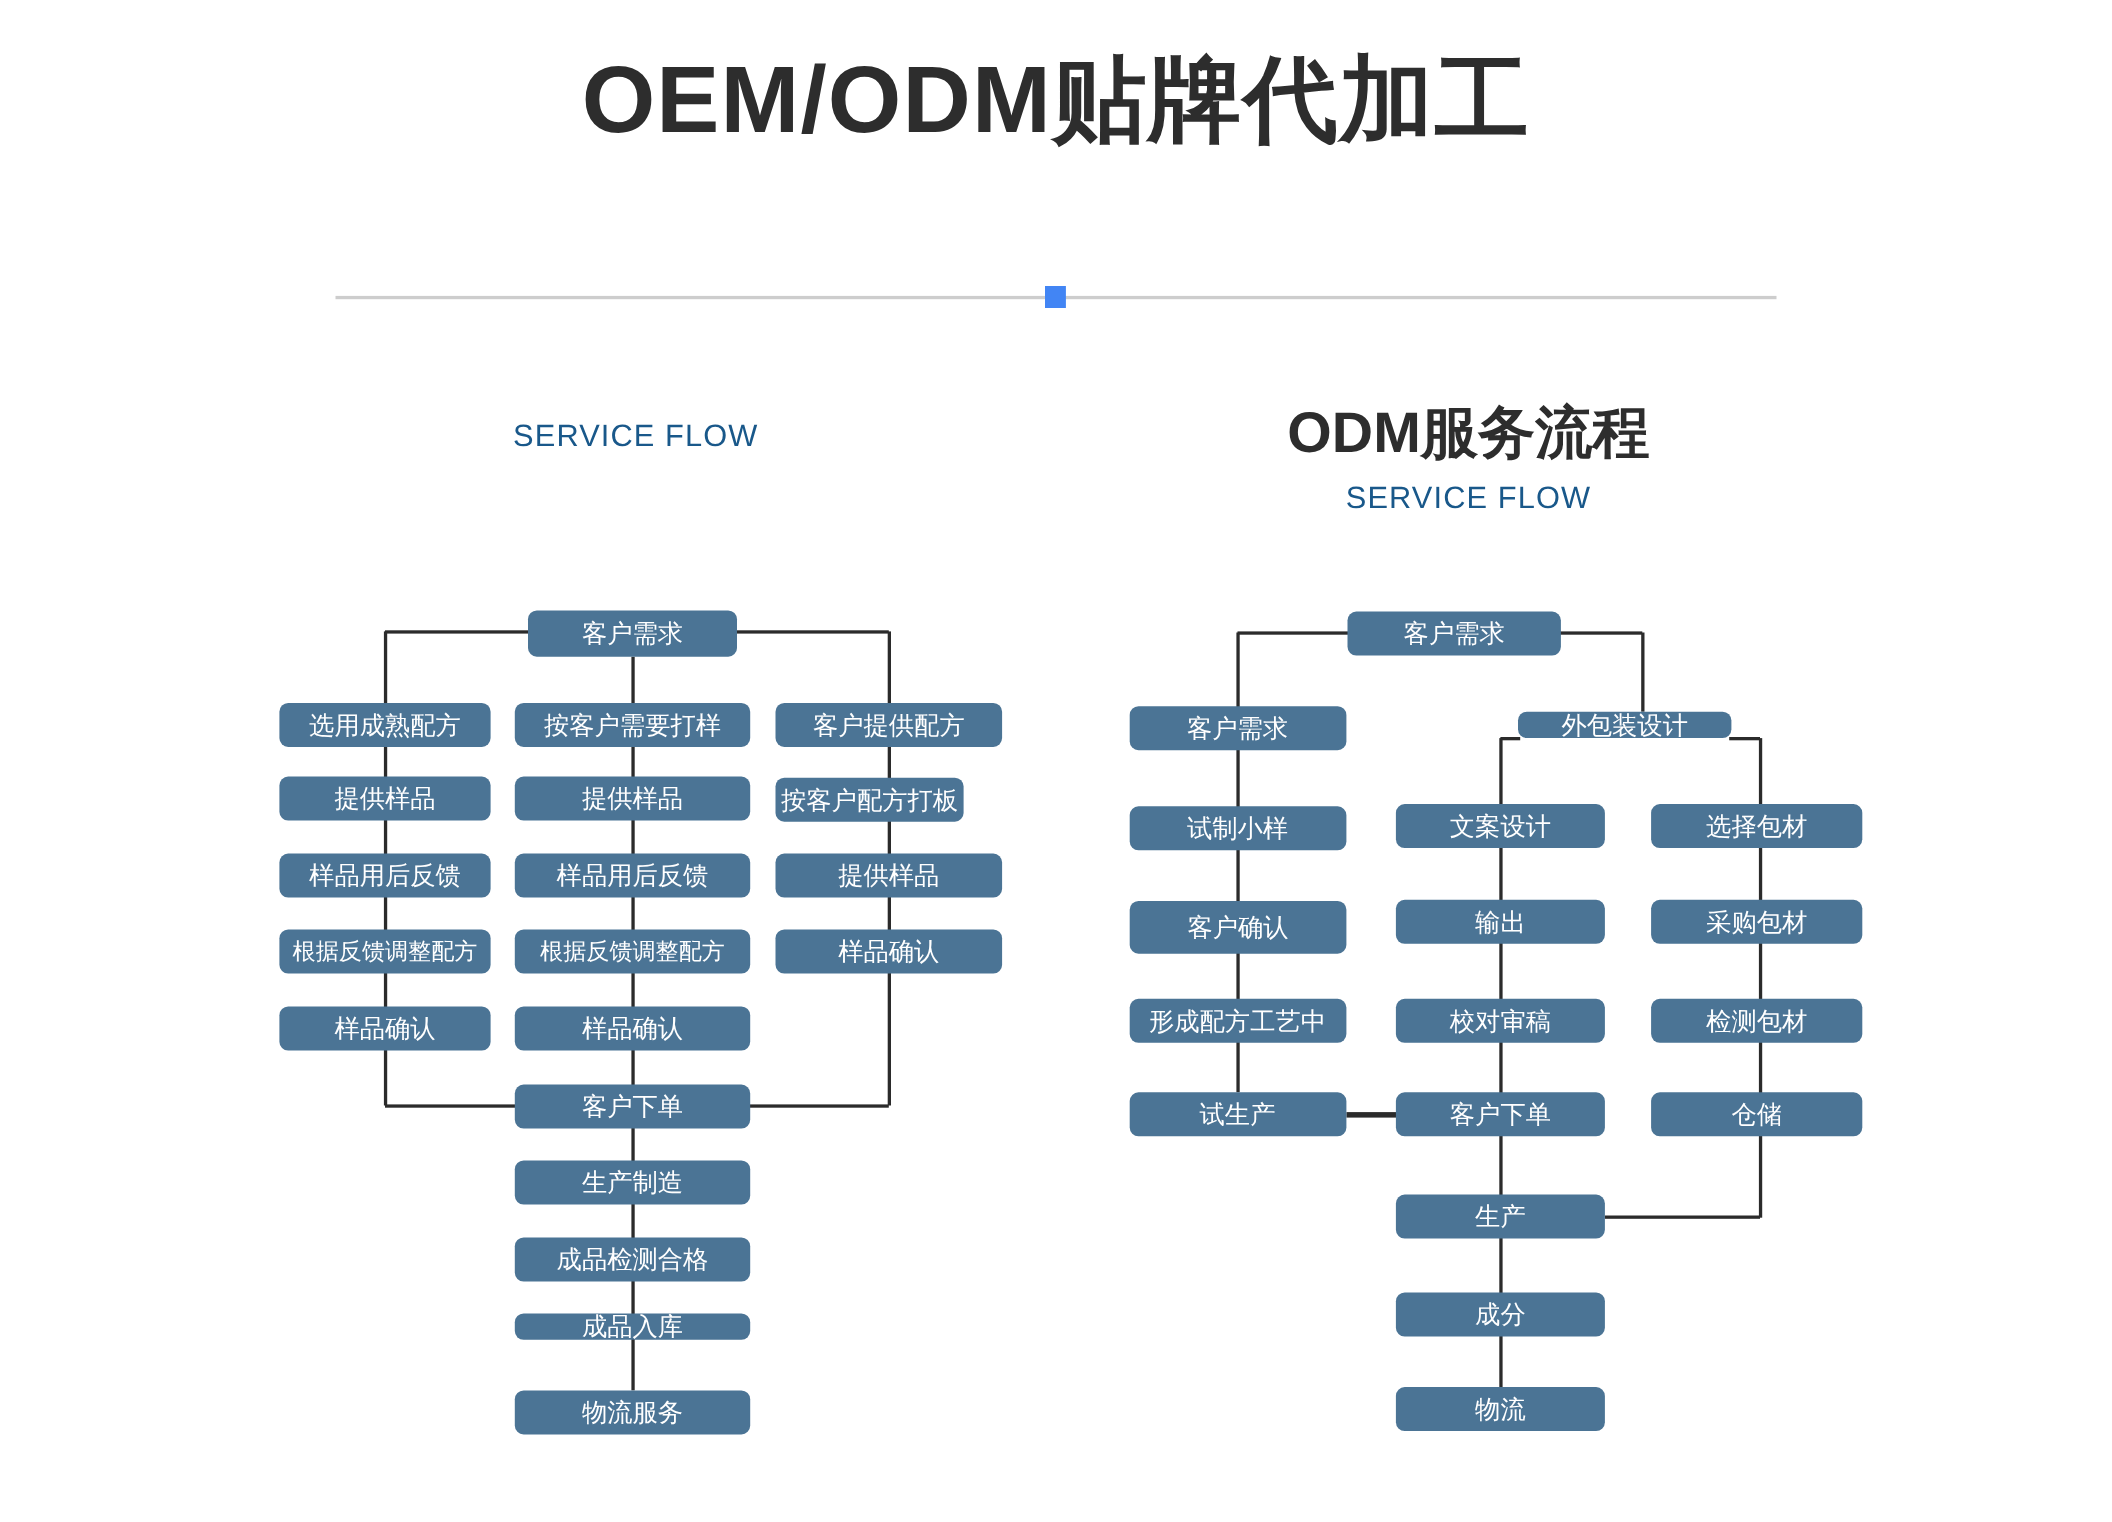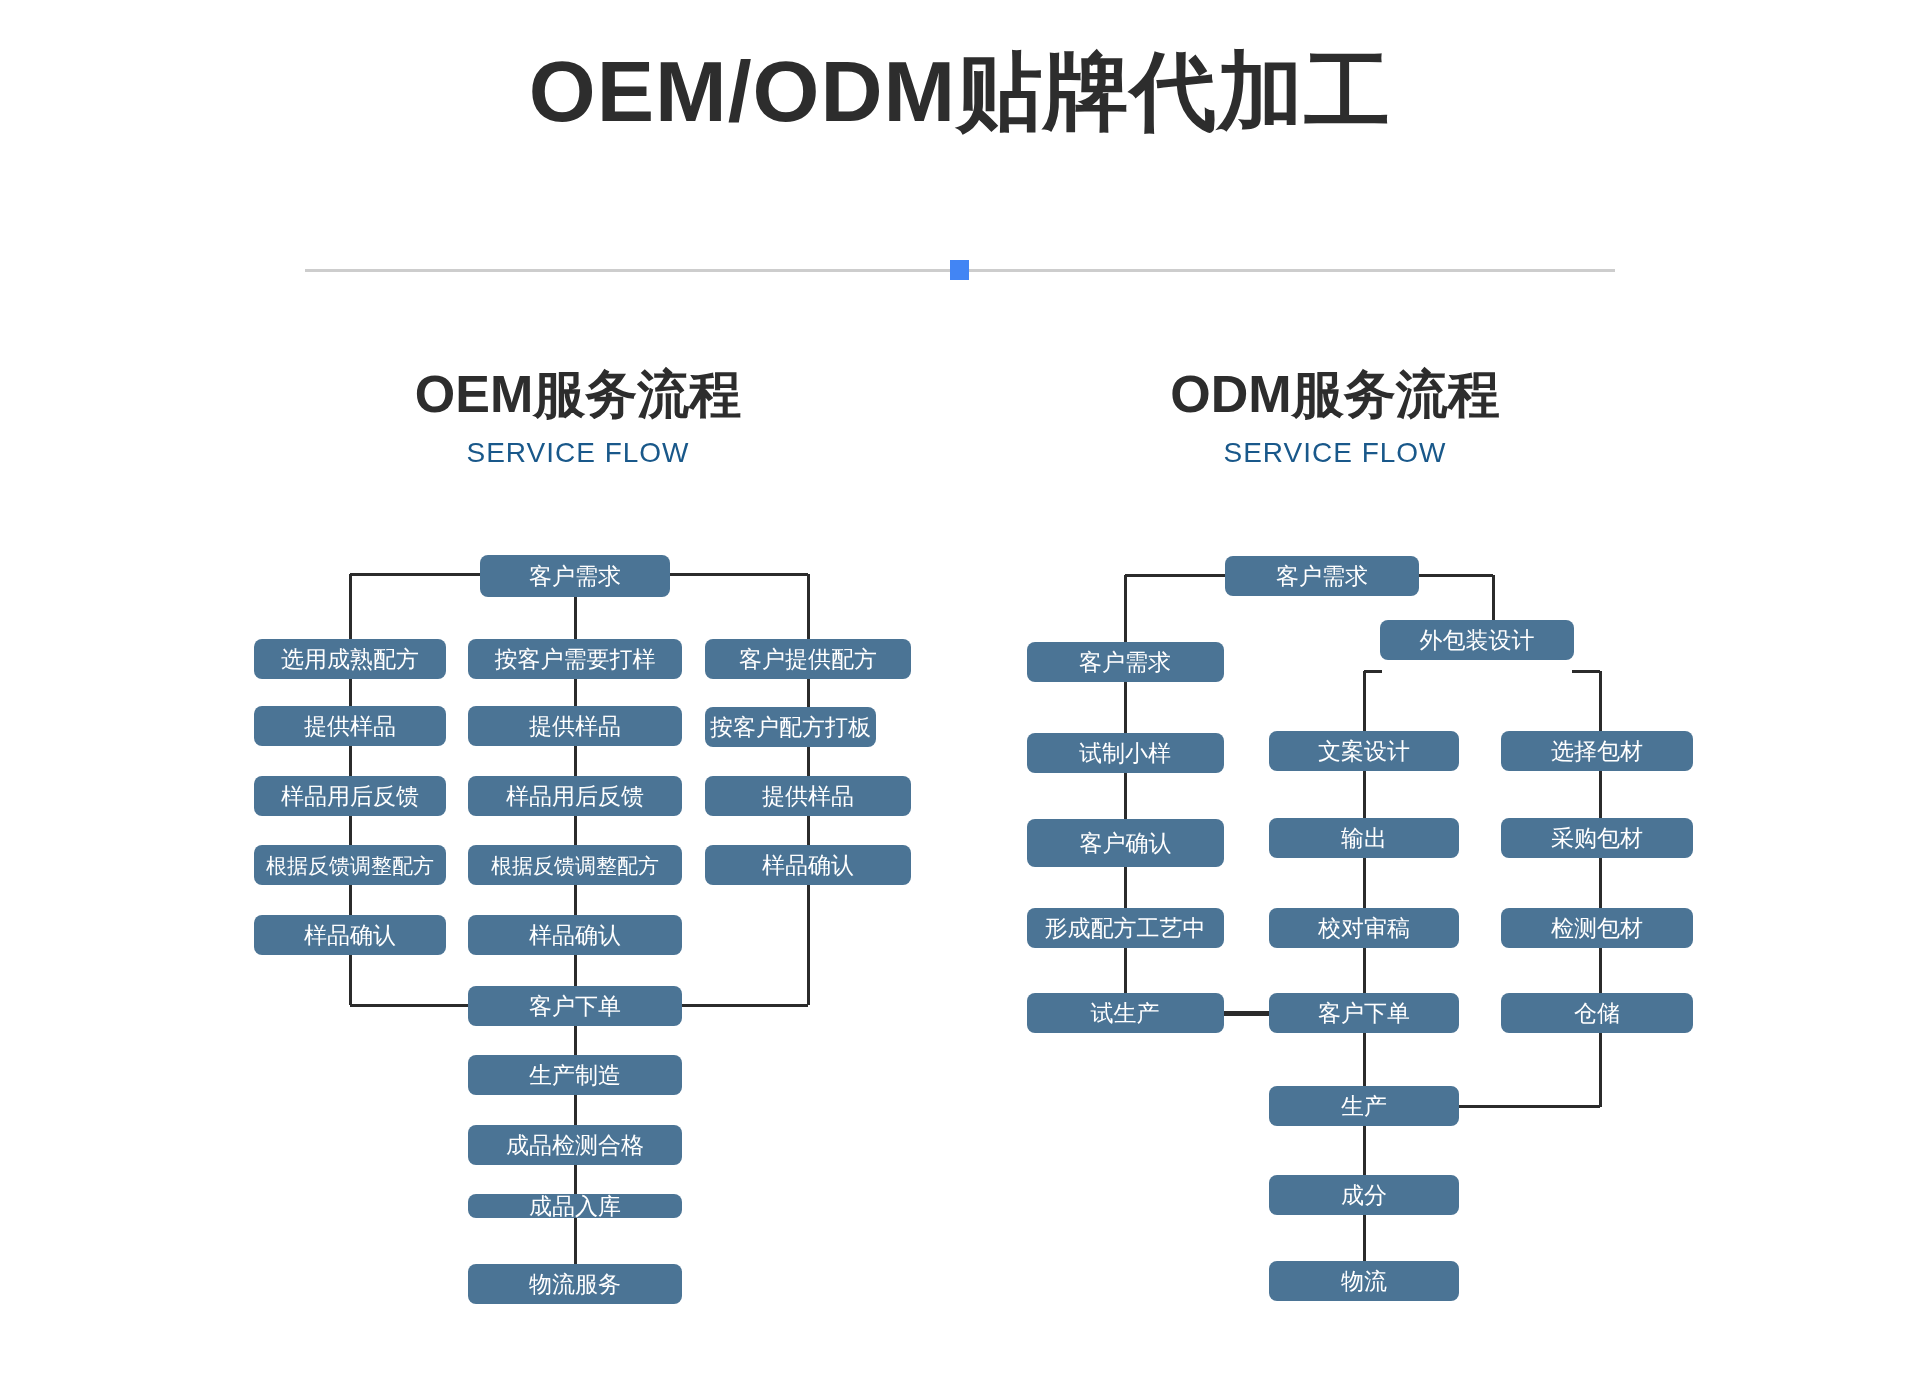--- a/index.html
+++ b/index.html
@@ -50,21 +50,20 @@
 
 <div class="page">
 
   <div class="page-title">OEM/ODM贴牌代加工</div>
 
   <div class="divider">
     <span class="divider-square"></span>
   </div>
 
   <div class="section-header oem">
-    <div class="section-title">OEM服务流程</div>
     <div class="section-sub">SERVICE FLOW</div>
   </div>
 
   <div class="section-header odm">
     <div class="section-title">ODM服务流程</div>
     <div class="section-sub">SERVICE FLOW</div>
   </div>
 
   <div class="chart" id="oem-chart">
       <div class="cline" style="left: 350px; top: 572.5px; width: 458px; height: 3px;"></div>
@@ -97,21 +96,21 @@
       <div class="cline" style="left: 1125px; top: 573.5px; width: 368px; height: 3px;"></div>
       <div class="cline" style="left: 1123.5px; top: 575px; width: 3px; height: 418px;"></div>
       <div class="cline" style="left: 1491.5px; top: 575px; width: 3px; height: 72px;"></div>
       <div class="cline" style="left: 1364px; top: 669.5px; width: 18px; height: 3px;"></div>
       <div class="cline" style="left: 1362.5px; top: 671px; width: 3px; height: 590px;"></div>
       <div class="cline" style="left: 1572px; top: 669.5px; width: 28px; height: 3px;"></div>
       <div class="cline" style="left: 1598.5px; top: 671px; width: 3px; height: 436px;"></div>
       <div class="cline" style="left: 1459px; top: 1104.5px; width: 141px; height: 3px;"></div>
       <div class="cline" style="left: 1224px; top: 1010.5px; width: 46px; height: 5px;"></div>
       <div class="node" style="left: 1225px; top: 556px; width: 194px; height: 40px;">客户需求</div>
-      <div class="node" style="left: 1380px; top: 620px; width: 194px; height: 40px; text-align: center;">外包装设计</div>
+      <div class="node" style="left: 1380px; top: 647px; width: 194px; height: 24px; text-align: center;">外包装设计</div>
       <div class="node" style="left: 1026.5px; top: 642px; width: 197px; height: 40px;">客户需求</div>
       <div class="node" style="left: 1026.5px; top: 733px; width: 197px; height: 40px;">试制小样</div>
       <div class="node" style="left: 1027px; top: 819px; width: 197px; height: 48px;">客户确认</div>
       <div class="node" style="left: 1026.5px; top: 908px; width: 197px; height: 40px;">形成配方工艺中</div>
       <div class="node" style="left: 1026.5px; top: 993px; width: 197px; height: 40px;">试生产</div>
       <div class="node" style="left: 1269px; top: 731px; width: 190px; height: 40px;">文案设计</div>
       <div class="node" style="left: 1269px; top: 818px; width: 190px; height: 40px;">输出</div>
       <div class="node" style="left: 1269px; top: 908px; width: 190px; height: 40px;">校对审稿</div>
       <div class="node" style="left: 1269px; top: 993px; width: 190px; height: 40px;">客户下单</div>
       <div class="node" style="left: 1501px; top: 731px; width: 192px; height: 40px;">选择包材</div>

